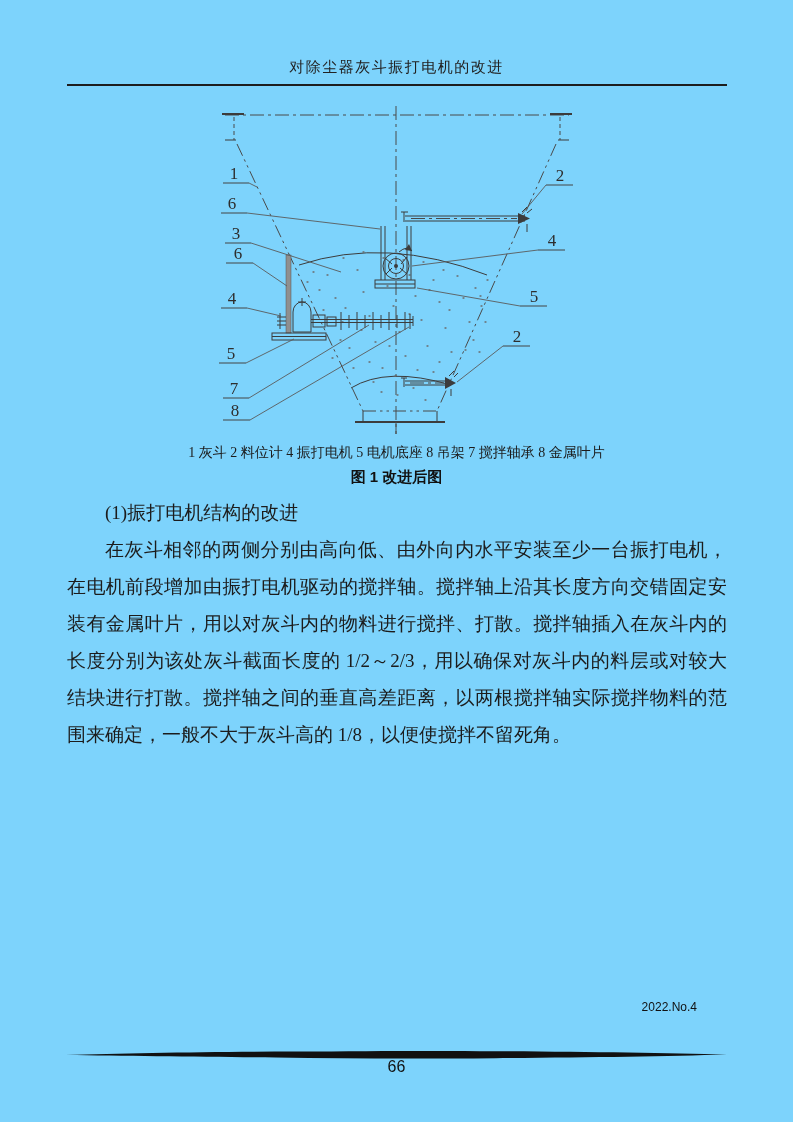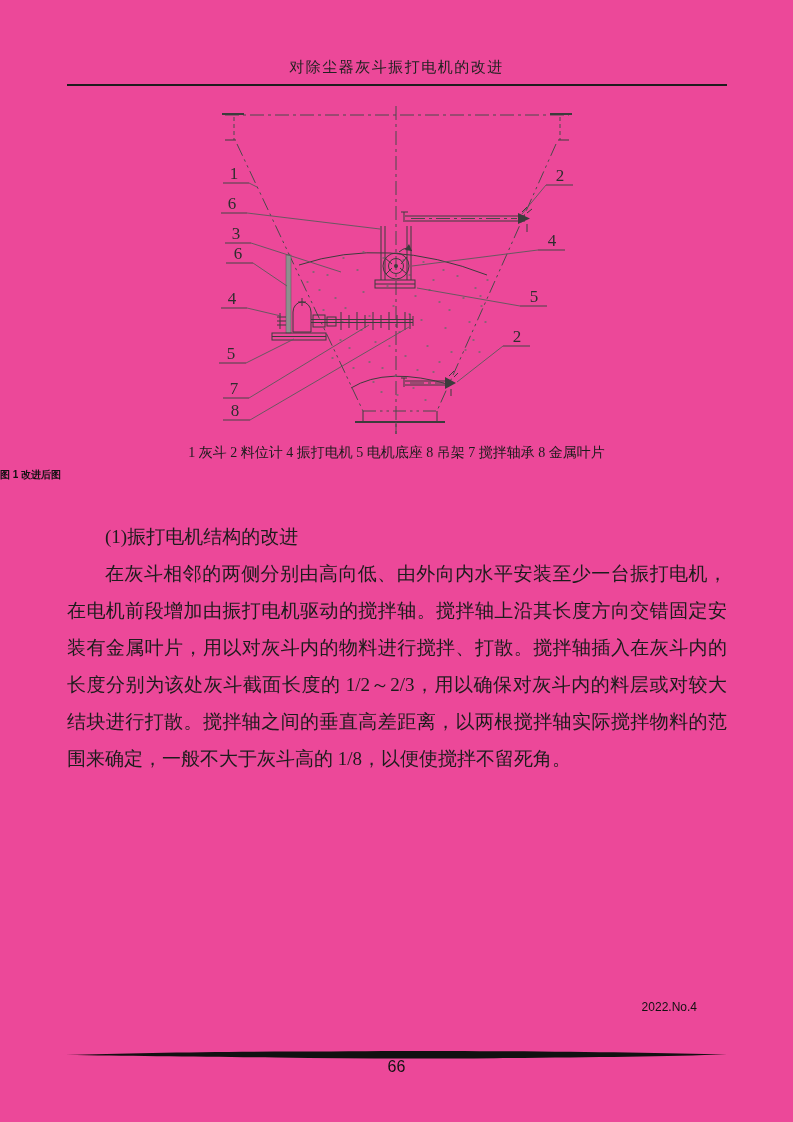--- a/index.html
+++ b/index.html
@@ -1,17 +1,17 @@
 <!DOCTYPE html>
 <html><head>
 <meta charset="utf-8">
 <style>
   html,body{margin:0;padding:0;background:#ffffff;}
   .page{
-    position:relative;width:793px;height:1122px;background:#ec4899;overflow:hidden;
+    position:relative;width:793px;height:1122px;background:#7dd3fc;overflow:hidden;
     font-family:"Liberation Serif","DejaVu Serif",serif;color:#1c1c1c;
   }
   .header-title{
     position:absolute;top:58px;left:0;width:100%;text-align:center;
     font-size:15px;letter-spacing:1.5px;color:#222;
   }
   .header-rule{position:absolute;top:84px;left:67px;width:660px;height:2px;background:#1d1d1d;}
   .figure-wrap{position:absolute;top:100px;left:177px;width:440px;height:340px;}
   .figure-wrap svg{display:block;width:440px;height:340px;}
   .ln{stroke:#3c3c3c;stroke-width:1;fill:none;}
@@ -20,24 +20,24 @@
   .dashdd{stroke:#4a4a4a;stroke-width:1;fill:none;stroke-dasharray:13 4 2.5 4 2.5 4;}
   .dsh{stroke:#4a4a4a;stroke-width:1;fill:none;stroke-dasharray:4 3;}
   .leader{stroke:#5a5a5a;stroke-width:0.9;fill:none;}
   .cu{stroke:#444;stroke-width:1;fill:none;}
   .dots{stroke:#6b6b6b;stroke-width:1.3;fill:none;stroke-linecap:round;}
   .fill{fill:#3c3c3c;stroke:none;}
   .col{fill:#8f8f8f;stroke:#555;stroke-width:0.5;}
   .co{font-family:"Liberation Serif","DejaVu Serif",serif;font-size:17px;fill:#2e2e2e;text-anchor:middle;}
   .legend{position:absolute;top:444px;left:0;width:100%;text-align:center;font-size:14px;color:#1c1c1c;}
   .fig-title{
-    position:absolute;top:468px;left:0;width:100%;
-    font-family:"Liberation Sans","DejaVu Sans",sans-serif;font-weight:bold;font-size:10px;color:#111;
+    position:absolute;top:468px;left:0;width:100%;text-align:center;
+    font-family:"Liberation Sans","DejaVu Sans",sans-serif;font-weight:bold;font-size:15px;color:#111;
   }
-  .body-text{position:absolute;top:494px;left:67px;width:660px;font-size:19px;line-height:37px;text-align:justify;margin-top:24px;}
+  .body-text{position:absolute;top:494px;left:67px;width:660px;font-size:19px;line-height:37px;text-align:justify;}
   .para{margin:0;text-indent:2em;}
   sup.ref{font-size:11px;line-height:0;vertical-align:super;}
   .footer-rule{position:absolute;top:1046px;left:66px;width:661px;height:10px;}
   .footer-page{
     position:absolute;top:1058px;left:0;width:100%;text-align:center;
     font-family:"Liberation Sans","DejaVu Sans",sans-serif;font-size:16px;color:#111;
   }
   .footer-issue{
     position:absolute;top:1000px;right:96px;
     font-family:"Liberation Sans","DejaVu Sans",sans-serif;font-size:12px;color:#111;

